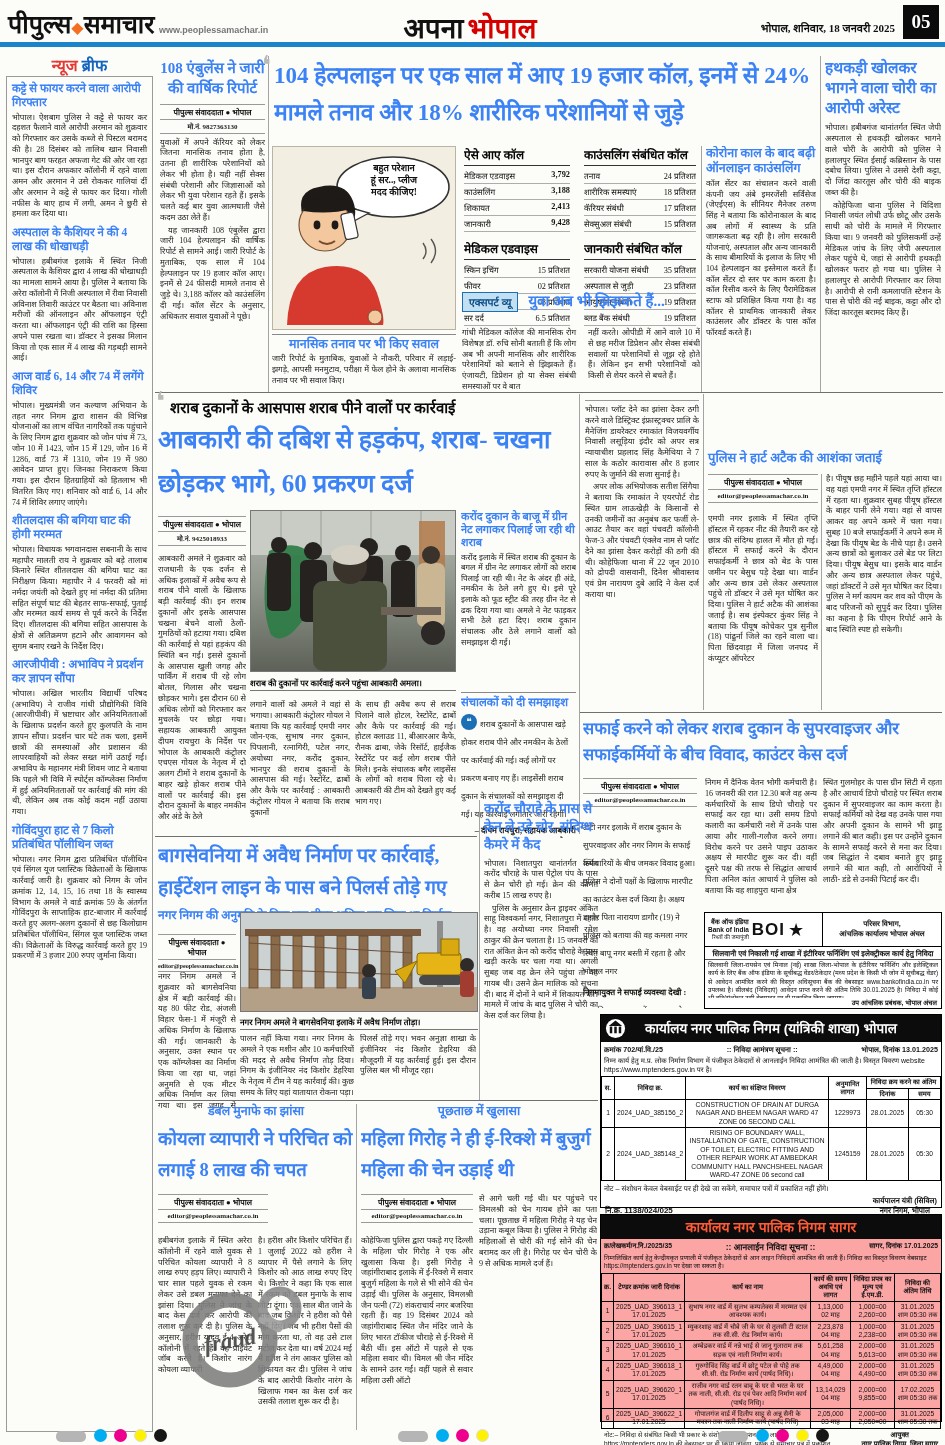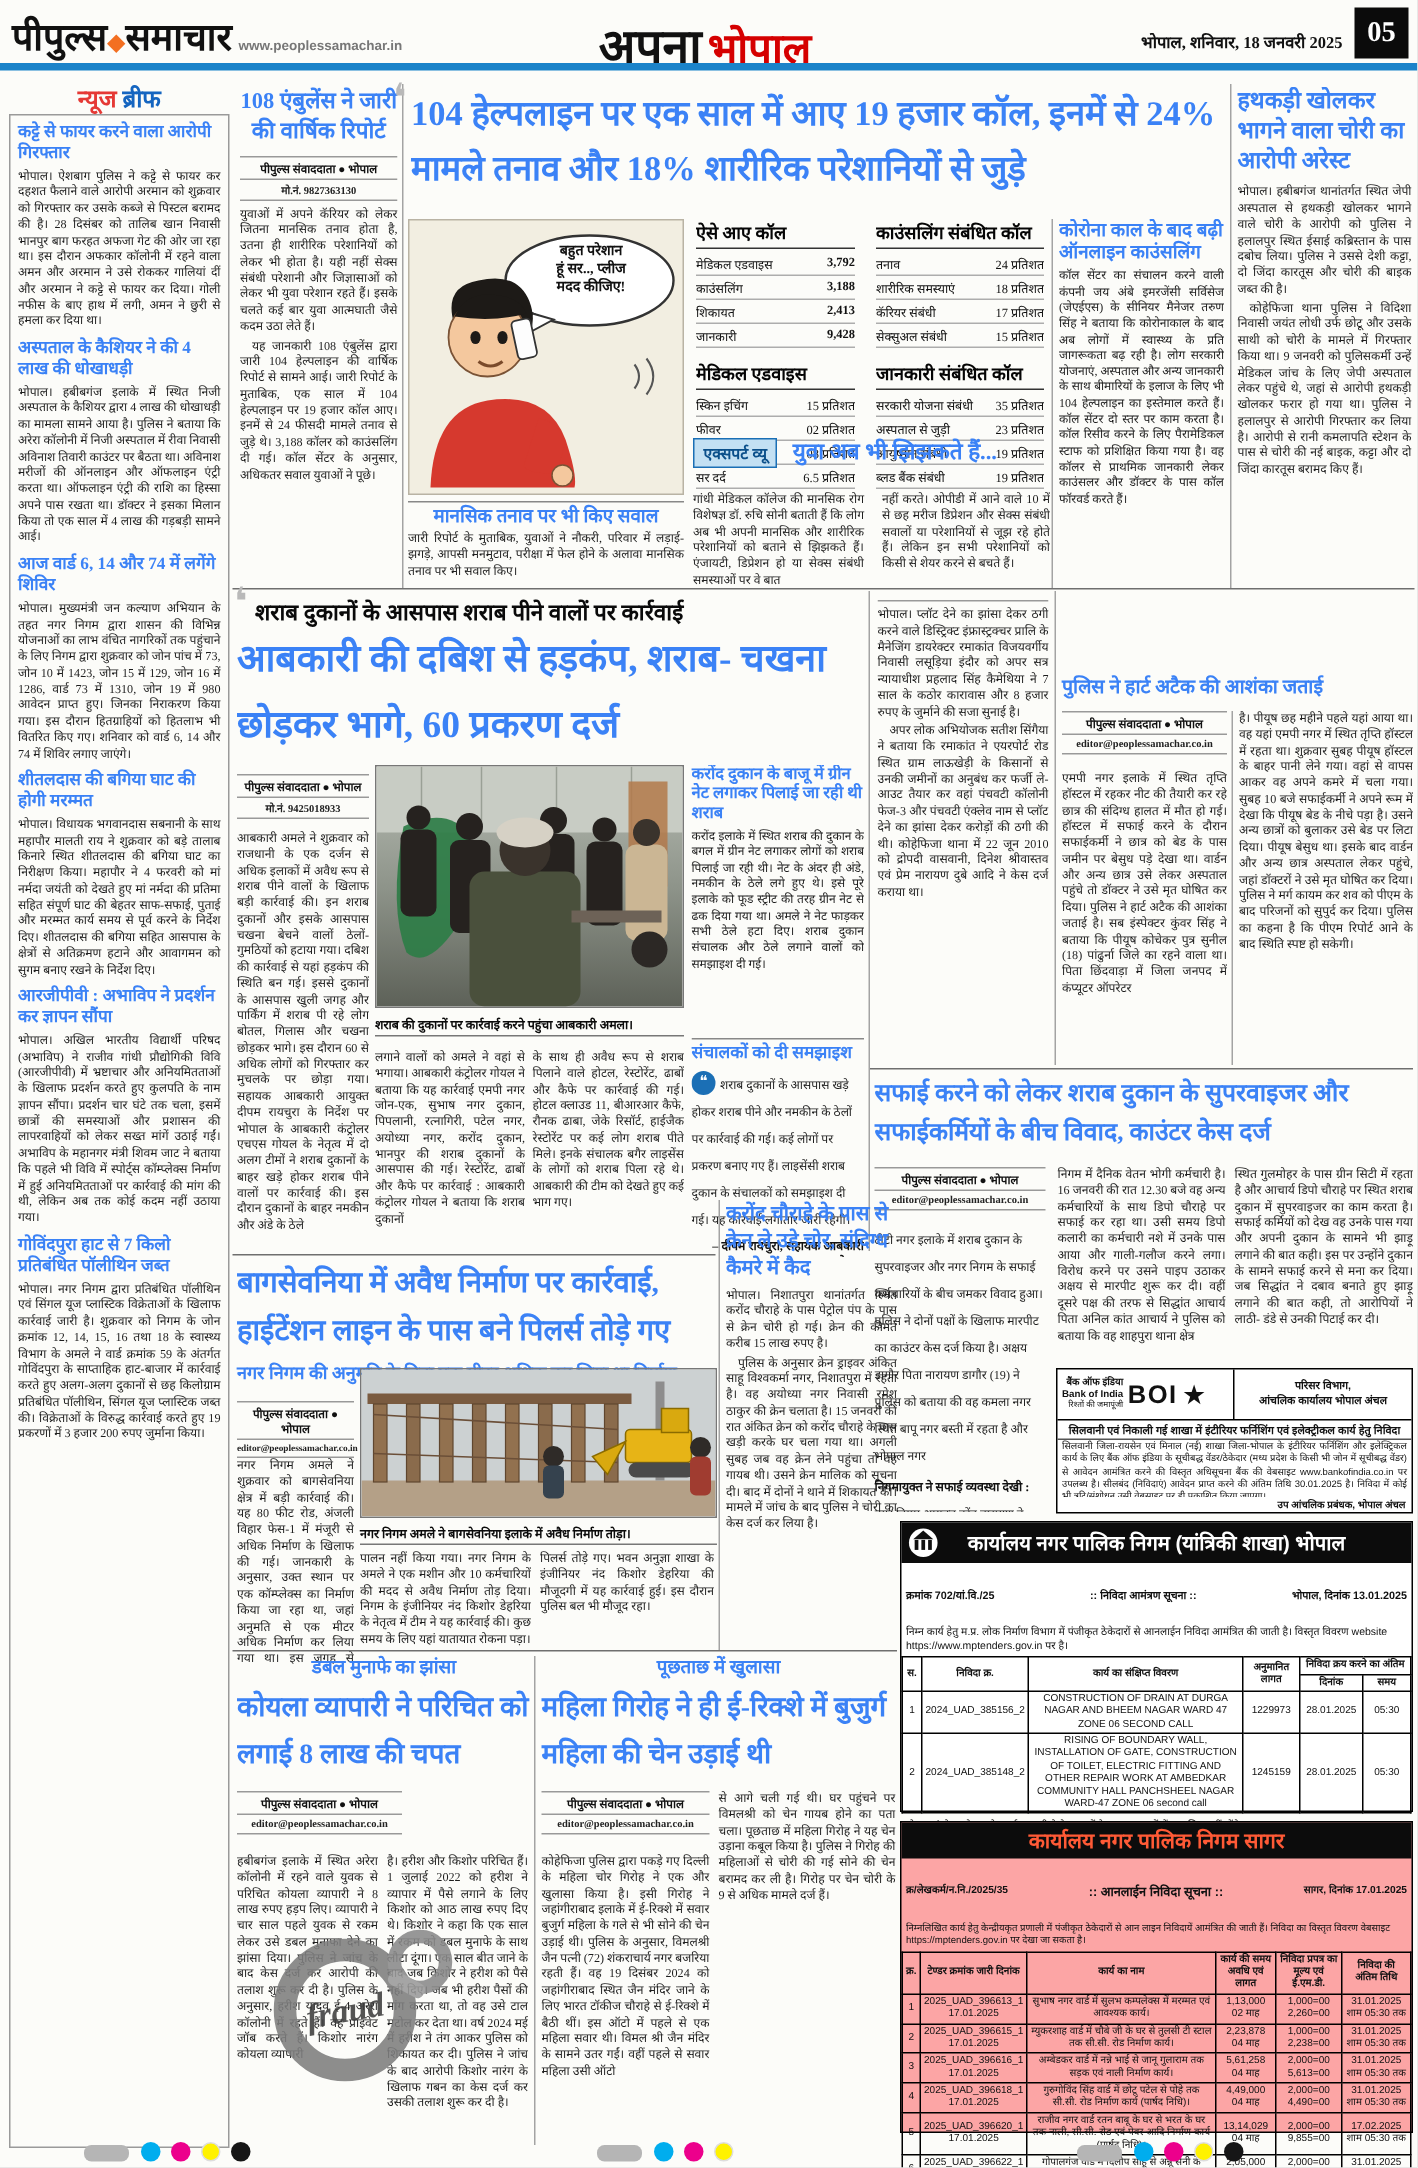--- a/index.html
+++ b/index.html
@@ -23,35 +23,35 @@
   .srow .sv{font-weight:bold}
   .badge{display:inline-block;background:#c3e0f3;border:1px solid #1a6fb5;color:#0b4f8a;font-weight:bold;font-size:10.5px;padding:2px 6px;font-family:"Liberation Sans",sans-serif}
   .kick{font-weight:bold;font-size:15px;color:#0a0a0a}
   .qmark{color:#b9b9b9;font-size:26px;font-weight:bold;line-height:.8}
   .dot{width:13px;height:13px;border-radius:50%;display:inline-block;margin-right:7px}
   .gbar{width:30px;height:11px;border-radius:5px;background:#b5b5b5;display:inline-block;margin-right:8px}
   .banner{background:#0c0c0c;color:#fff;font-weight:bold;text-align:center;font-family:"Liberation Sans",sans-serif}
   .tnd{font-family:"Liberation Sans",sans-serif}
   .tnd table{border-collapse:collapse;width:100%}
   .tnd td,.tnd th{border:1px solid #000;font-size:6.7px;line-height:1.25;padding:1px 2px;vertical-align:middle}
-  .tnd .meta{display:flex;justify-content:space-between;font-size:7.2px;font-weight:bold;padding:16px 3px}
+  .tnd .meta{display:flex;justify-content:space-between;font-size:7.2px;font-weight:bold;padding:2px 3px}
   .tnd .intro{font-size:7px;line-height:1.3;padding:0 3px 2px}
   .mast-sans{font-family:"Liberation Sans",sans-serif}
 </style>
 </head>
 <body>
 
 <div id="page">
 
   <div class="abs mast-sans" style="left:8px;top:6px">
     <span class="b" style="font-size:25px">पीपुल्स</span><span style="color:#f36f21;font-size:16px">◆</span><span class="b" style="font-size:25px">समाचार</span>
     <span style="font-size:9px;color:#777;font-weight:bold">www.peoplessamachar.in</span>
   </div>
   <div class="abs c" style="left:340px;top:8px;width:260px">
-    <span class="b" style="font-size:32px">अपना</span>
+    <span class="b" style="font-size:28px">अपना</span>
     <span class="b" style="font-size:28px;color:#d50000">भोपाल</span>
   </div>
   <div class="abs b" style="left:735px;top:20px;width:160px;text-align:right;font-size:11px">भोपाल, शनिवार, 18 जनवरी 2025</div>
   <div class="abs c" style="left:903px;top:5px;width:36px;height:34px;background:#0b0b0b;color:#fff;font-weight:bold;font-size:19px;line-height:34px">05</div>
   <div class="abs" style="left:0;top:42px;width:945px;height:5px;background:#1b83c9"></div>
 
   <div class="abs c" style="left:6px;top:54px;width:147px">
     <span class="b" style="font-size:16px;color:#e53935">न्यूज</span>
     <span class="b" style="font-size:16px;color:#1565c0">ब्रीफ</span>
   </div>

